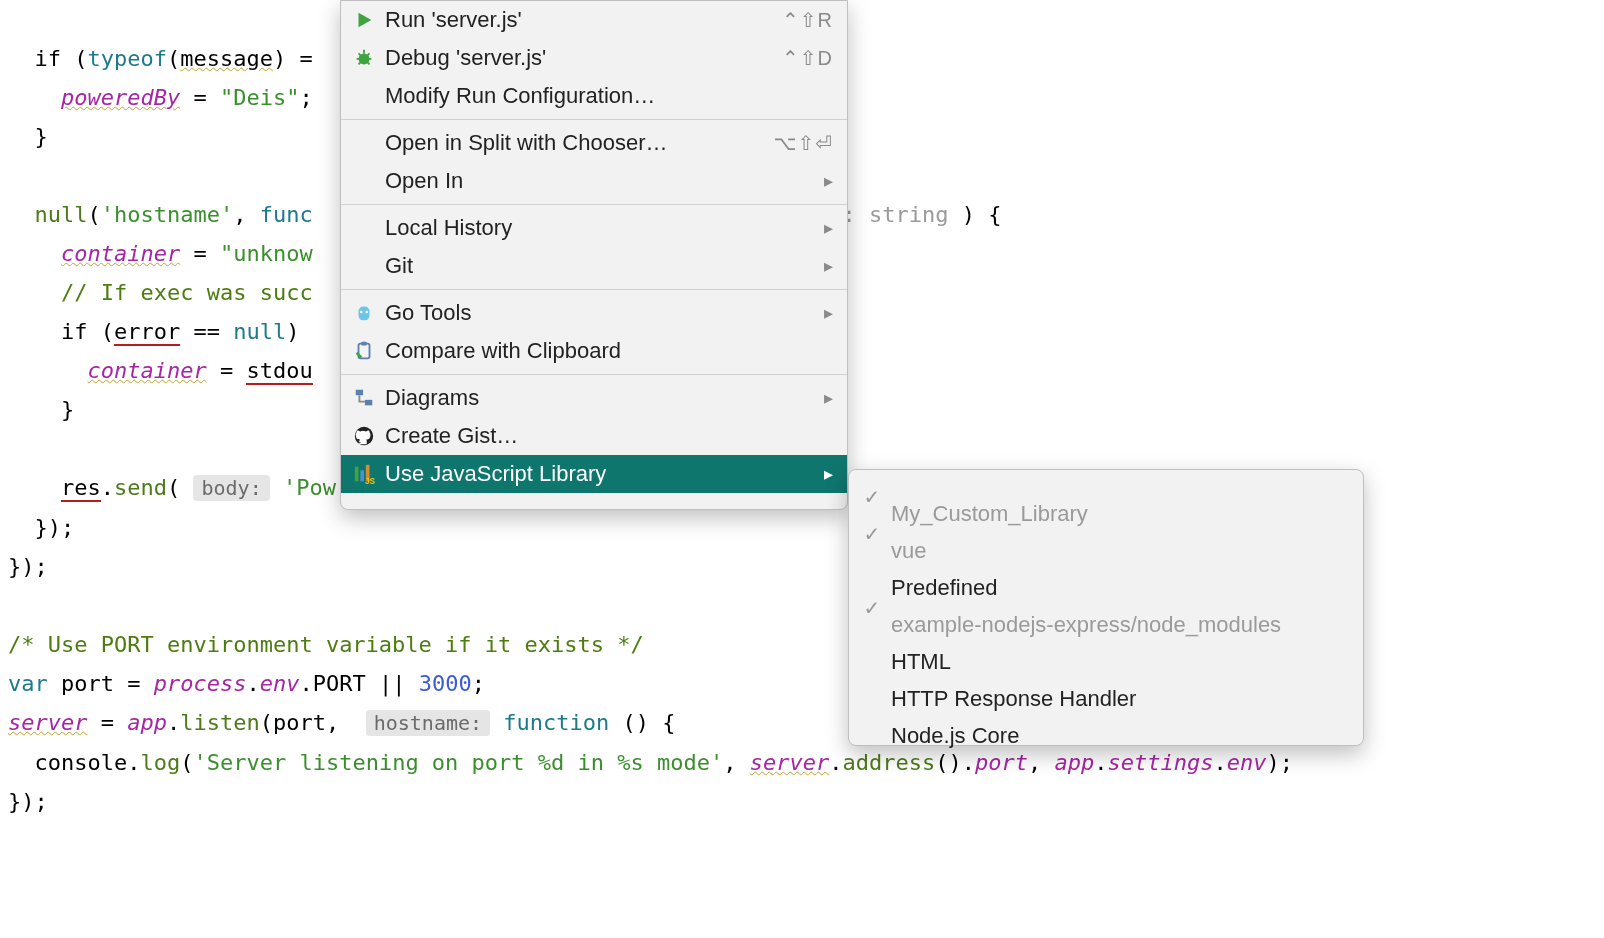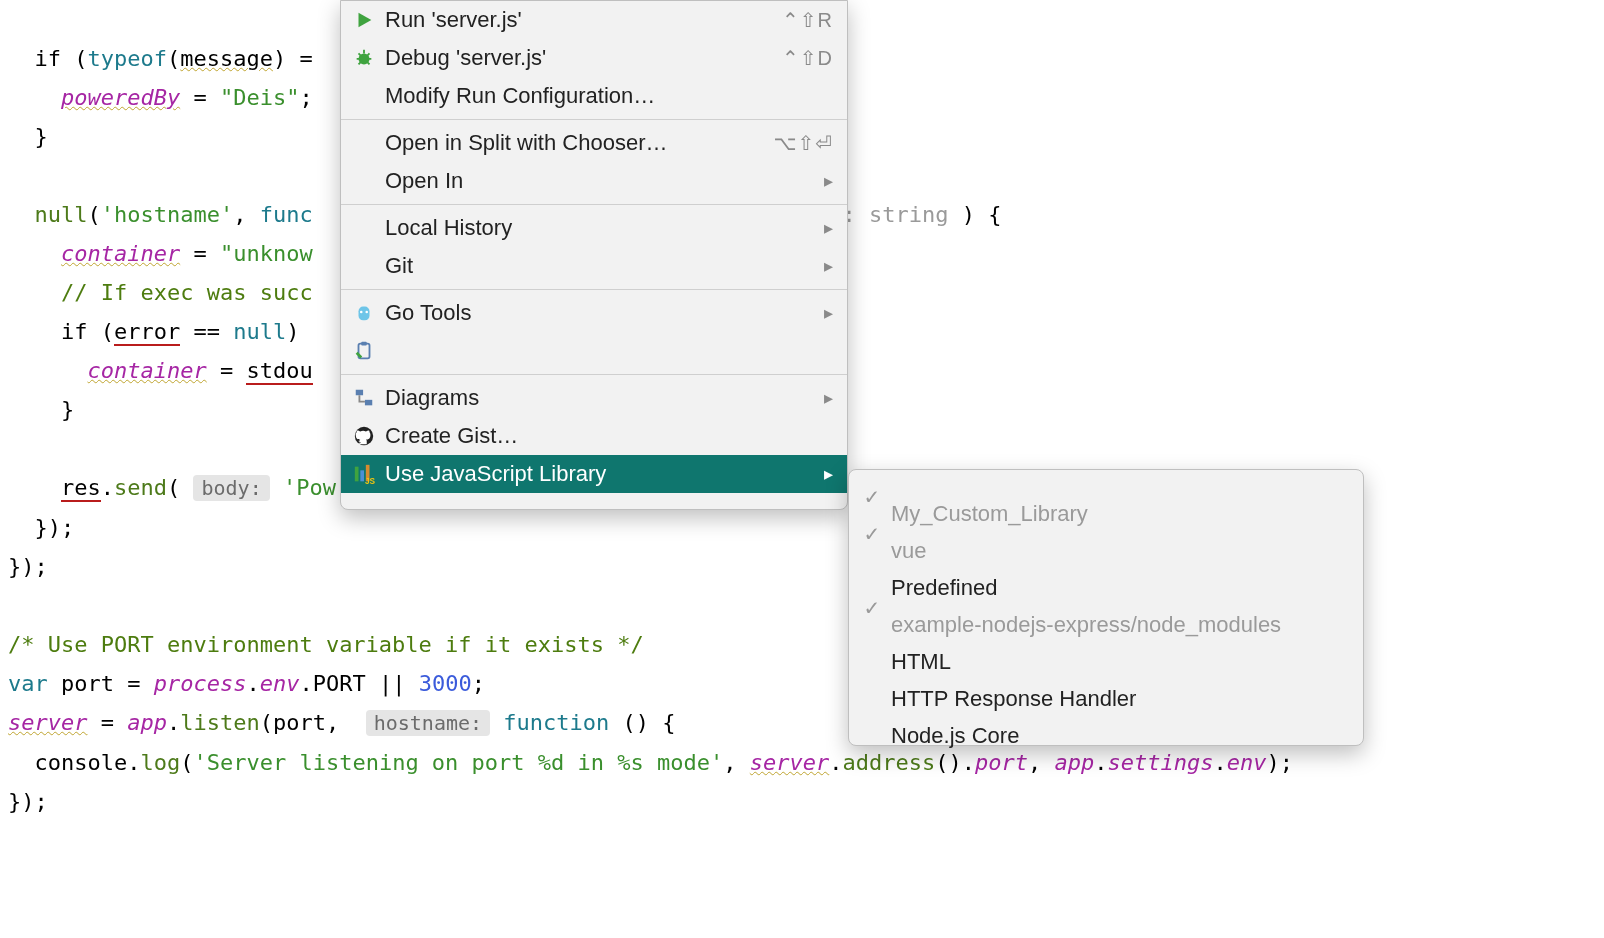--- a/index.html
+++ b/index.html
@@ -172,20 +172,21 @@
     <span class="arrow">▸</span>
   </div>
   <div class="menu-item">
     <span class="ico">
         <svg viewBox="0 0 24 24">
           <rect x="6" y="4" width="12" height="16" rx="2" fill="none" stroke="#5a7fb0" stroke-width="2"></rect>
           <rect x="9" y="2" width="6" height="4" rx="1" fill="#5a7fb0"></rect>
           <path d="M4 14l5 5" stroke="#3fa33f" stroke-width="3"></path>
         </svg>
       </span>
+    <span class="label">Compare with Clipboard</span>
   </div>
   <div class="sep"></div>
   <div class="menu-item">
     <span class="ico">
         <svg viewBox="0 0 24 24">
           <rect x="3" y="3" width="8" height="6" fill="#5a7fb0"></rect>
           <rect x="13" y="14" width="8" height="6" fill="#5a7fb0"></rect>
           <path d="M7 9v7h6" stroke="#888" stroke-width="2" fill="none"></path>
         </svg>
       </span>

